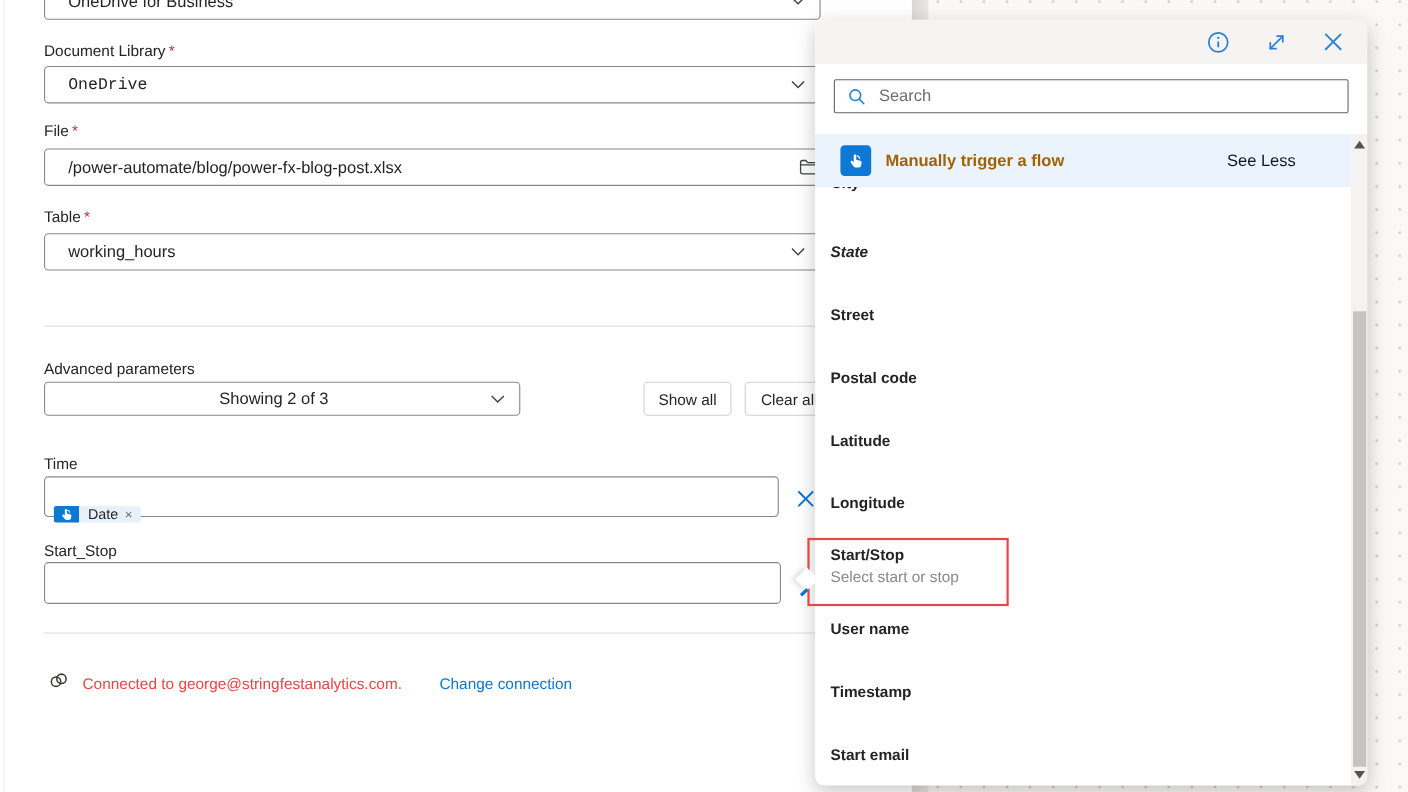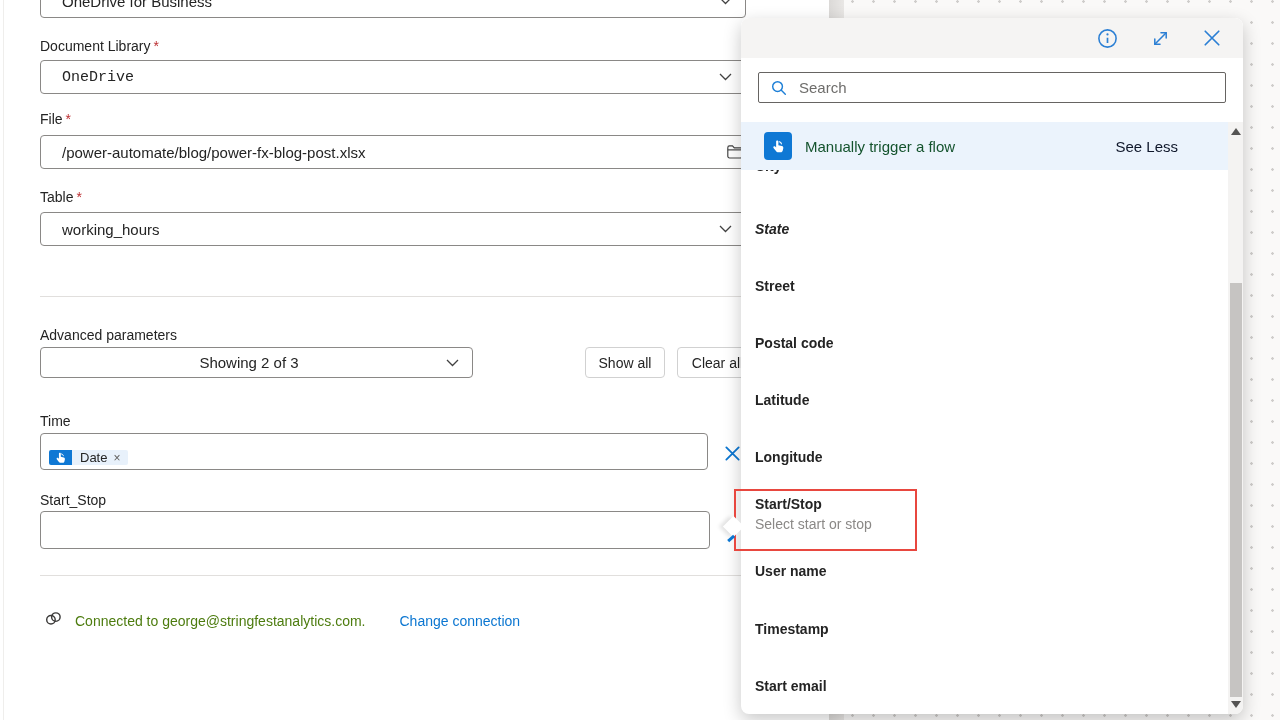--- a/index.html
+++ b/index.html
@@ -22,50 +22,50 @@
   .fieldbox{position:absolute;box-sizing:border-box;background:#fff;border:1px solid #8a8886;border-radius:4px;
     display:flex;align-items:center;padding:0 36px 0 21px;font-size:15px;color:#242424;white-space:nowrap;}
   .chev{position:absolute;right:13px;top:50%;transform:translateY(-50%);display:flex;}
   .divider{position:absolute;height:1px;background:#e1dfdd;}
   .btn{position:absolute;box-sizing:border-box;height:31px;background:#fff;border:1px solid #d1d1d1;border-radius:4px;
     font-size:14px;color:#242424;display:flex;align-items:center;justify-content:center;font-family:inherit;padding:0;}
   .folder-ico{position:absolute;left:726px;top:143px;z-index:11;}
   .clear-x{position:absolute;left:724px;top:445px;z-index:11;cursor:pointer;}
 
   
-  .chip{position:absolute;left:8px;top:6px;height:35px;display:flex;align-items:center;}
+  .chip{position:absolute;left:8px;top:6px;height:35px;display:flex;align-items:flex-end;}
   .chip-ico{width:23px;background:#0f78d4;border-radius:2px 0 0 2px;display:flex;align-items:center;justify-content:center;}
   .chip-body{background:#e8f1fb;display:flex;align-items:center;gap:6px;padding:0 8px;border-radius:0 2px 2px 0;}
   .chip-text{font-size:13px;color:#242424;}
   .chip-x{font-size:12px;color:#5f5e5c;line-height:1;}
 
   .ss-input{position:absolute;box-sizing:border-box;background:#fff;border:1px solid #8a8886;border-radius:4px;
     font-size:15px;color:#242424;padding:0 12px;outline:none;font-family:inherit;}
 
   .conn-row{position:absolute;left:44px;top:610px;display:flex;align-items:center;}
-  .conn-text{font-size:14px;color:#4d7c0f;margin-left:12px;}
+  .conn-text{font-size:14px;color:#ef4444;margin-left:12px;}
   .conn-link{font-size:14px;color:#0b76d1;margin-left:34px;cursor:pointer;}
 
   
   .flyout{position:absolute;left:741px;top:18px;width:502px;height:696px;background:#fff;border-radius:8px;
     box-shadow:0 6px 18px rgba(0,0,0,.22);z-index:30;overflow:hidden;}
   .fly-head{position:absolute;left:0;top:0;width:100%;height:40px;background:#f5f4f3;border-radius:8px 8px 0 0;
     display:flex;align-items:center;justify-content:flex-end;gap:33px;padding-right:22px;box-sizing:border-box;}
   .fly-head .hicon{display:flex;cursor:pointer;}
   .searchwrap{position:absolute;left:17px;top:54px;width:468px;height:31px;box-sizing:border-box;
     border:1px solid #666462;border-radius:2px;display:flex;align-items:center;background:#fff;}
   .searchwrap .sic{margin:0 9px 0 11px;display:flex;}
   .searchwrap input{border:none;outline:none;flex:1;font-size:15px;color:#737373;font-family:inherit;background:transparent;}
   .searchwrap input::placeholder{color:#6e6d6b;}
 
   .trigger-row{position:absolute;left:0;top:104px;width:487px;height:48px;background:#ebf3fc;z-index:3;
     display:flex;align-items:center;}
   .trig-ico{width:28px;height:28px;background:#0f78d4;border-radius:4px;margin-left:23px;
     display:flex;align-items:center;justify-content:center;flex:none;}
-  .trig-title{font-size:15px;font-weight:400;color:#14532d;margin-left:13px;flex:1;}
+  .trig-title{font-size:15px;font-weight:700;color:#a16207;margin-left:13px;flex:1;}
   .see-less{font-size:15px;color:#0f172a;margin-right:50px;cursor:pointer;}
 
   .dlist{position:absolute;left:0;top:0;width:487px;height:696px;z-index:2;}
   .ditem{position:absolute;left:14px;font-size:14px;font-weight:700;color:#242424;cursor:pointer;white-space:nowrap;}
   .ddesc{position:absolute;left:14px;font-size:14px;color:#8a8886;white-space:nowrap;}
 
   
   .sbar{position:absolute;left:487px;top:104px;width:15px;height:592px;background:#f4f3f2;z-index:4;}
   .sb-up,.sb-dn{position:absolute;left:2.5px;width:0;height:0;border-left:5px solid transparent;border-right:5px solid transparent;}
   .sb-up{top:6px;border-bottom:7px solid #555453;}

